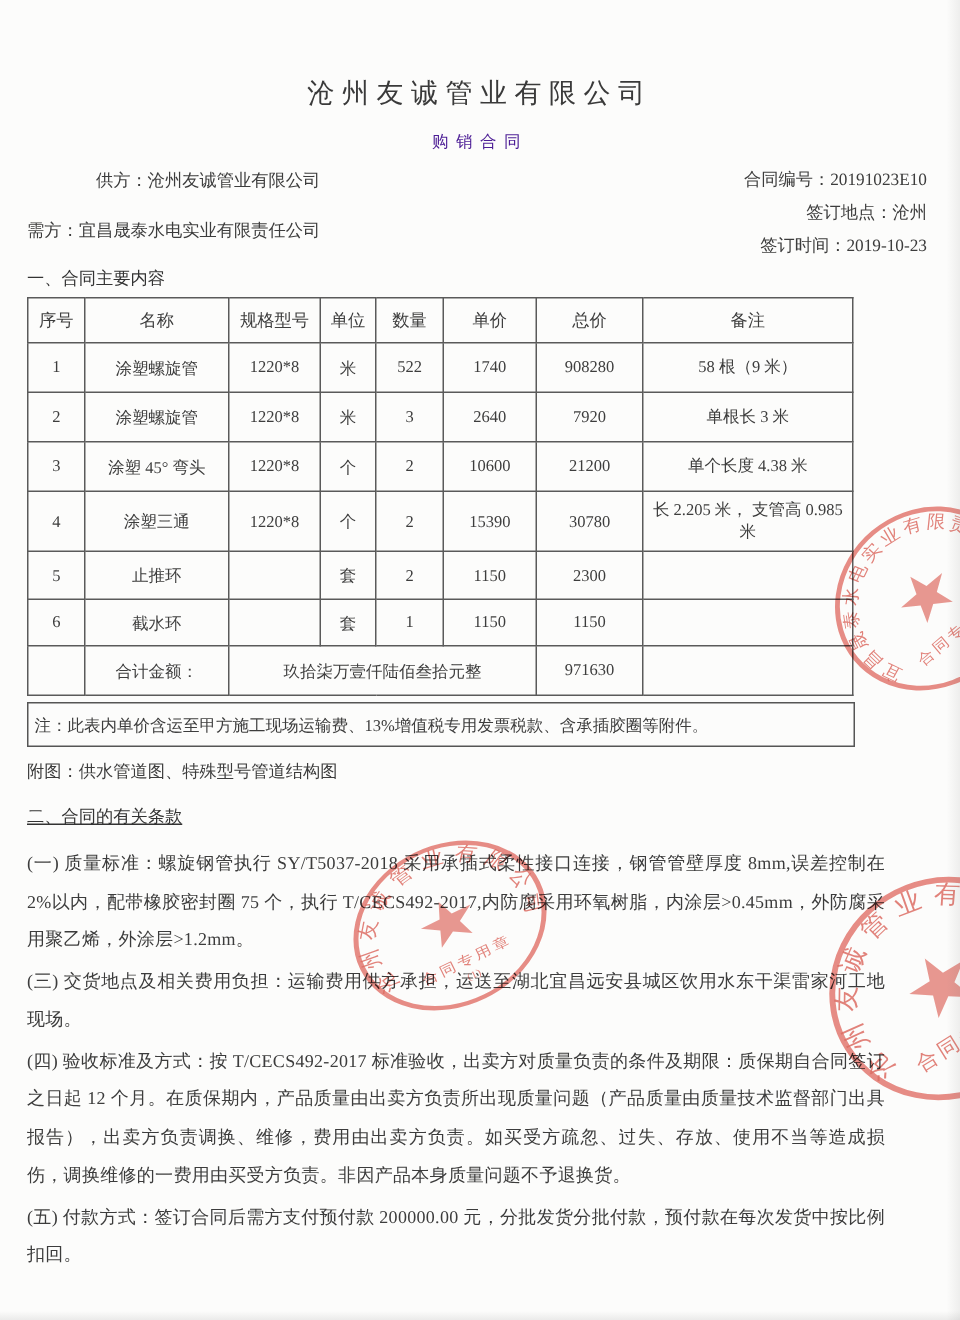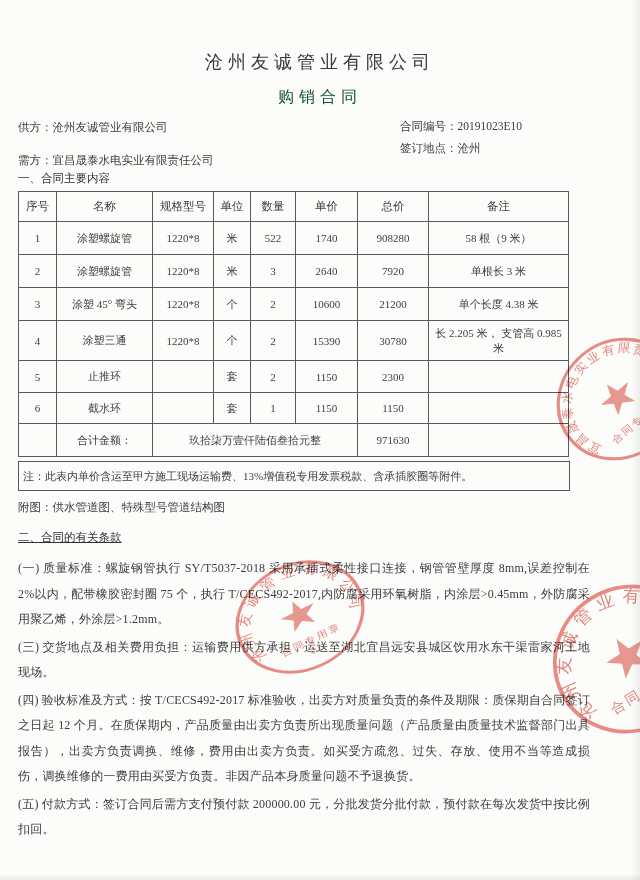--- a/index.html
+++ b/index.html
@@ -10,23 +10,23 @@
     color:#3c3c3c;
     -webkit-font-smoothing:antialiased;
   }
   .page{position:absolute;inset:0;}
   .scan-edge-right{position:absolute;top:0;right:0;width:9px;height:100%;
     background:linear-gradient(to right,rgba(0,0,0,0),rgba(110,110,110,0.10));pointer-events:none;}
   .scan-edge-bottom{position:absolute;bottom:0;left:0;width:100%;height:6px;
     background:linear-gradient(to bottom,rgba(0,0,0,0),rgba(110,110,110,0.12));pointer-events:none;}
 
   .company-title{margin:50px 0 0 0;text-align:center;font-size:18px;letter-spacing:5px;font-weight:normal;color:#3a3a3a;}
-  .doc-title{margin:13px 0 12px 0;text-align:center;font-size:16px;letter-spacing:5px;font-weight:normal;color:#14532d;}
-
-  .info-row{display:flex;justify-content:space-between;margin:11px 22px 0 18px;font-size:11.5px;}
+  .doc-title{margin:13px 0 12px 0;text-align:center;font-size:11px;letter-spacing:5px;font-weight:normal;color:#4c1d95;}
+
+  .info-row{display:flex;justify-content:space-between;margin:11px 22px 0 18px;font-size:11.5px;text-align:right;}
   .parties .party-line{line-height:15px;}
   .parties .party-line + .party-line{margin-top:18px;}
   .meta{width:218px;line-height:22px;margin-top:-5px;}
   .meta div{white-space:nowrap;}
 
   .section-heading{margin:3px 0 0 18px;font-size:11.5px;color:#333;}
   .section-heading.second{margin-top:15px;text-decoration:underline;}
 
   table.items{border-collapse:collapse;table-layout:fixed;width:550px;margin:5px 0 0 18px;
     font-size:11px;color:#3d3d3d;}
@@ -81,20 +81,23 @@
       <div class="party-line">
         <span>需方：</span><span>宜昌晟泰水电实业有限责任公司</span>
       </div>
     </div>
     <div class="meta">
       <div>
         <span>合同编号：</span><span>20191023E10</span>
       </div>
       <div>
         <span>签订地点：</span><span>沧州</span>
+      </div>
+      <div>
+        <span>签订时间：</span><span>2019-10-23</span>
       </div>
     </div>
   </div>
 
   <div class="section-heading">一、合同主要内容</div>
 
   <table class="items">
     <colgroup>
       <col style="width:38px">
         <col style="width:96px">

